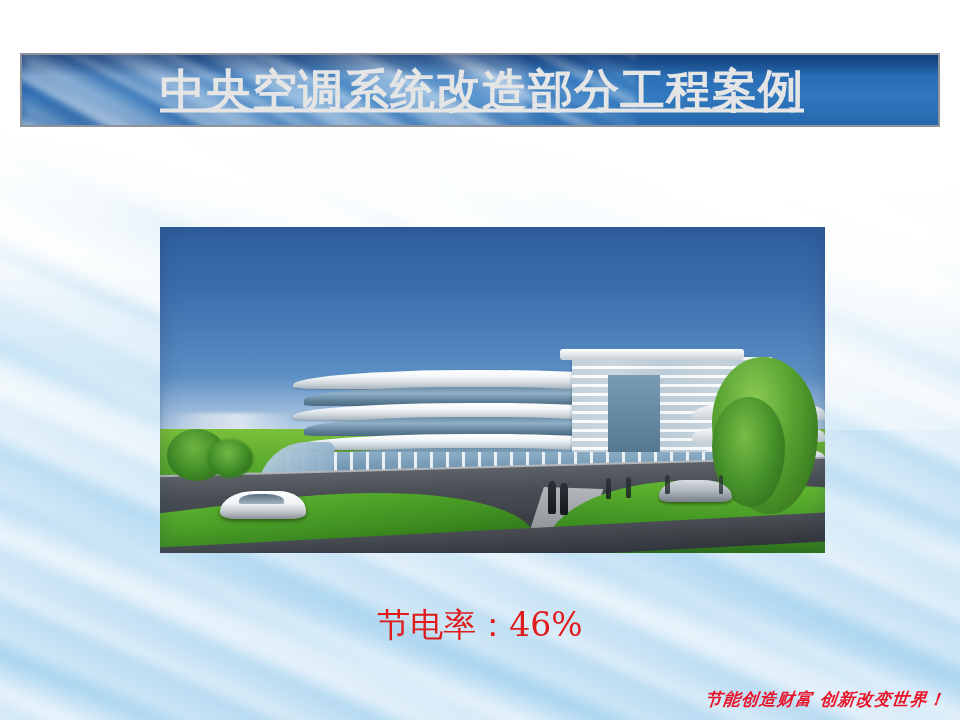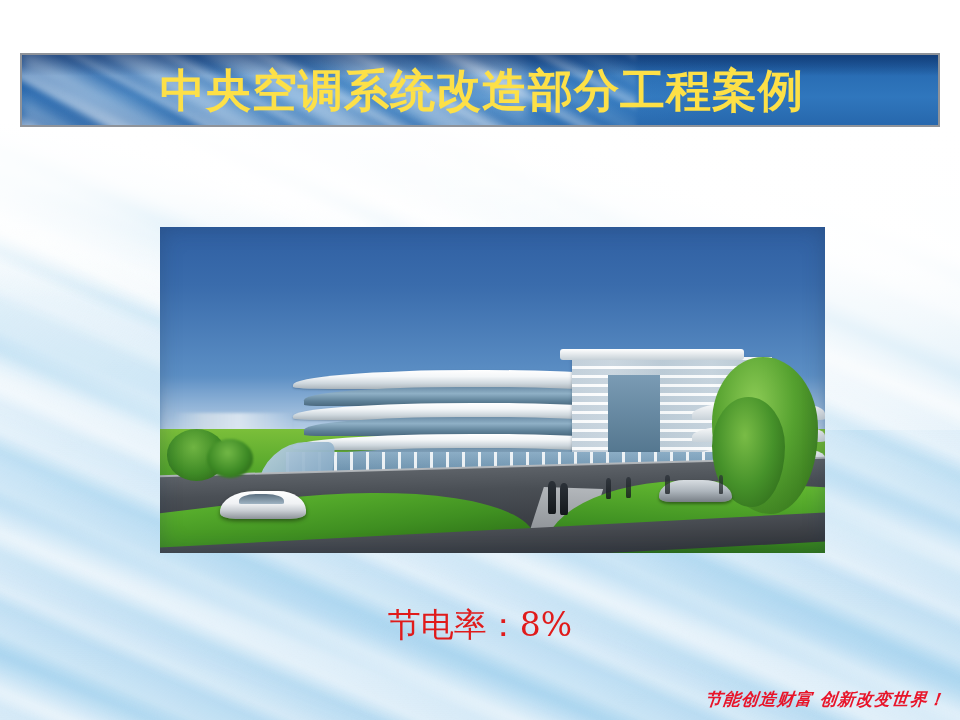--- a/index.html
+++ b/index.html
@@ -114,28 +114,29 @@
   .banner-dark {
     position:absolute; left:0; top:0; width:100%; height:30%;
     background: linear-gradient(to bottom, rgba(8,40,95,0.45), rgba(8,40,95,0));
   }
 
   .banner-title {
     position: absolute;
     left: 0; right: 0; top: 50%;
     transform: translateY(-50%);
     text-align: center;
-    color: #fde047;
+    color: #e5e5e5;
     font-family: "DejaVu Serif", "Liberation Serif", serif;
     font-weight: bold;
     font-size: 45px;
     letter-spacing: 1px;
     line-height: 1;
     white-space: nowrap;
     padding-left: 4px;
+    text-decoration: underline;
   }
 
   
   .subtitle {
     position: absolute;
     left: 0; right: 0; top: 163px;
     text-align: center;
     color: #111111;
     font-family: "DejaVu Serif", "Liberation Serif", serif;
     font-size: 33px;
@@ -458,17 +459,17 @@
     <div class="fig fig-a"></div>
     <div class="fig fig-b"></div>
     <div class="fig fig-c"></div>
     <div class="fig fig-d"></div>
     <div class="fig fig-e"></div>
     <div class="fig fig-f"></div>
 
     <div class="ph-vignette"></div>
   </div>
 
-  <div class="result">节电率：8%</div>
+  <div class="result">节电率：46%</div>
 
   <div class="footer">节能创造财富 创新改变世界！</div>
 
 </div>
 
 </body></html>

